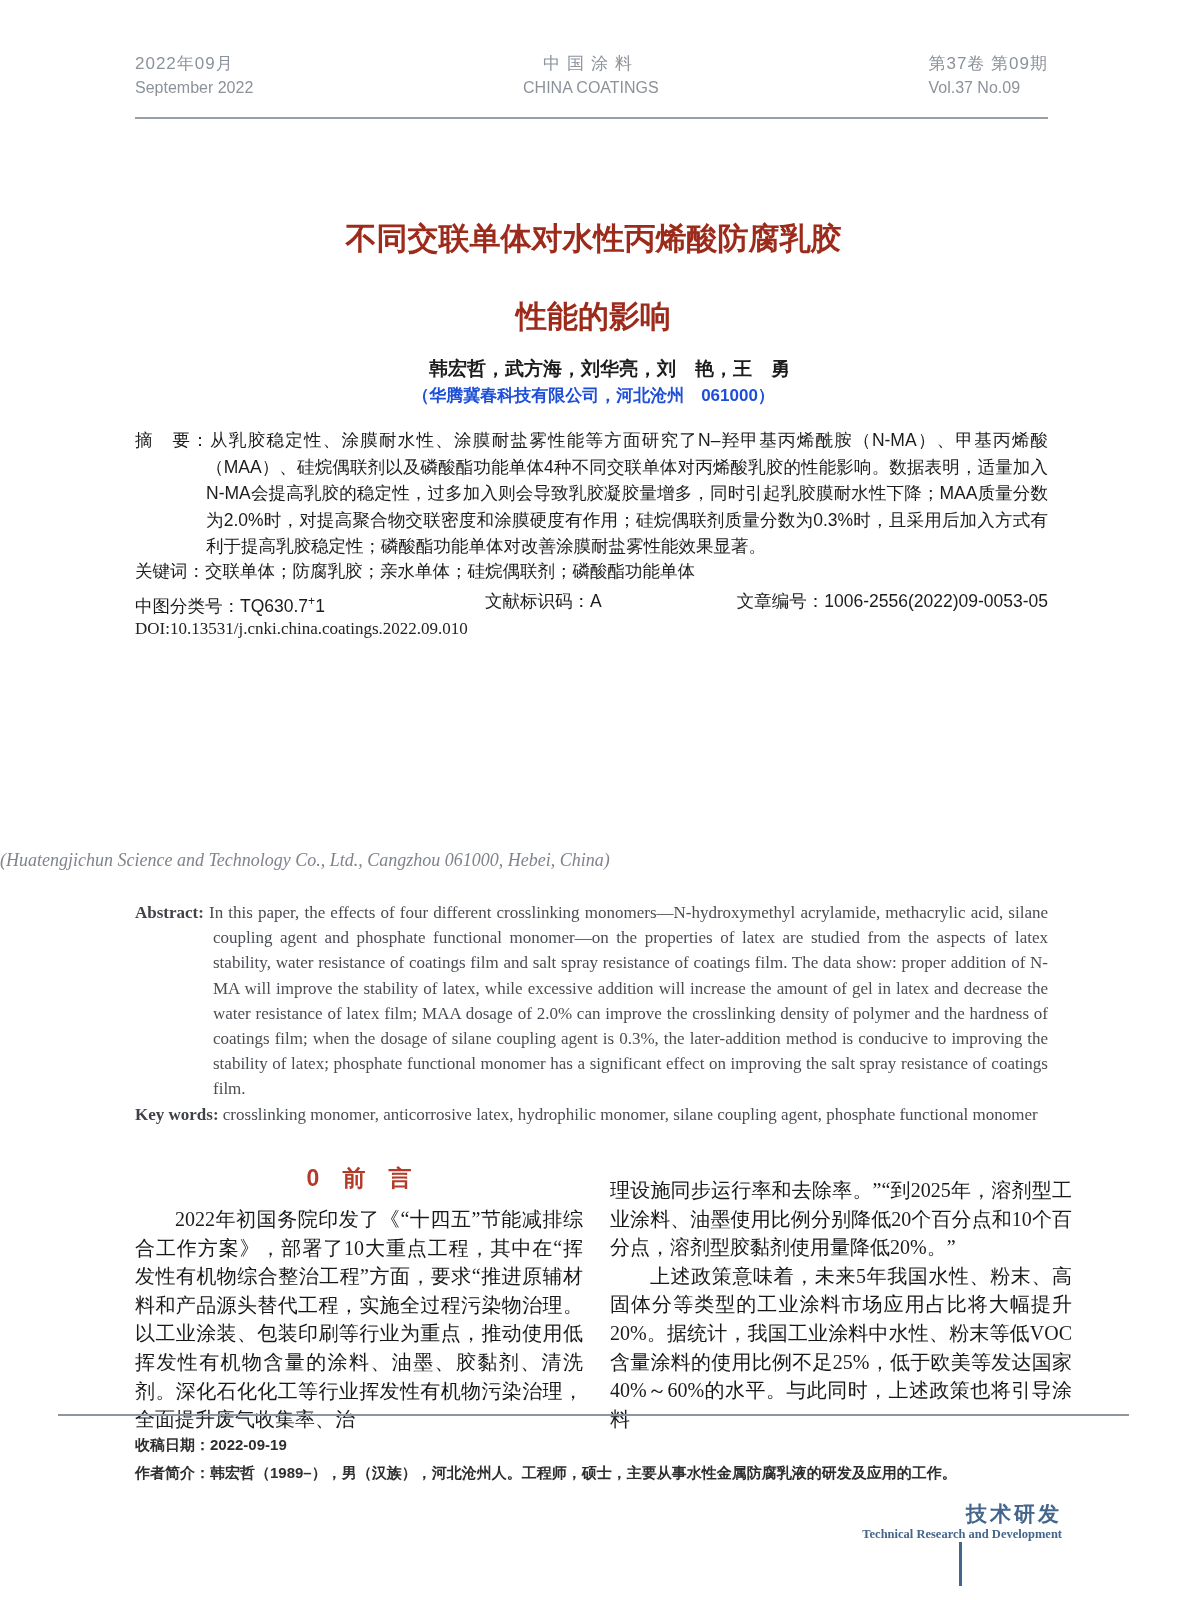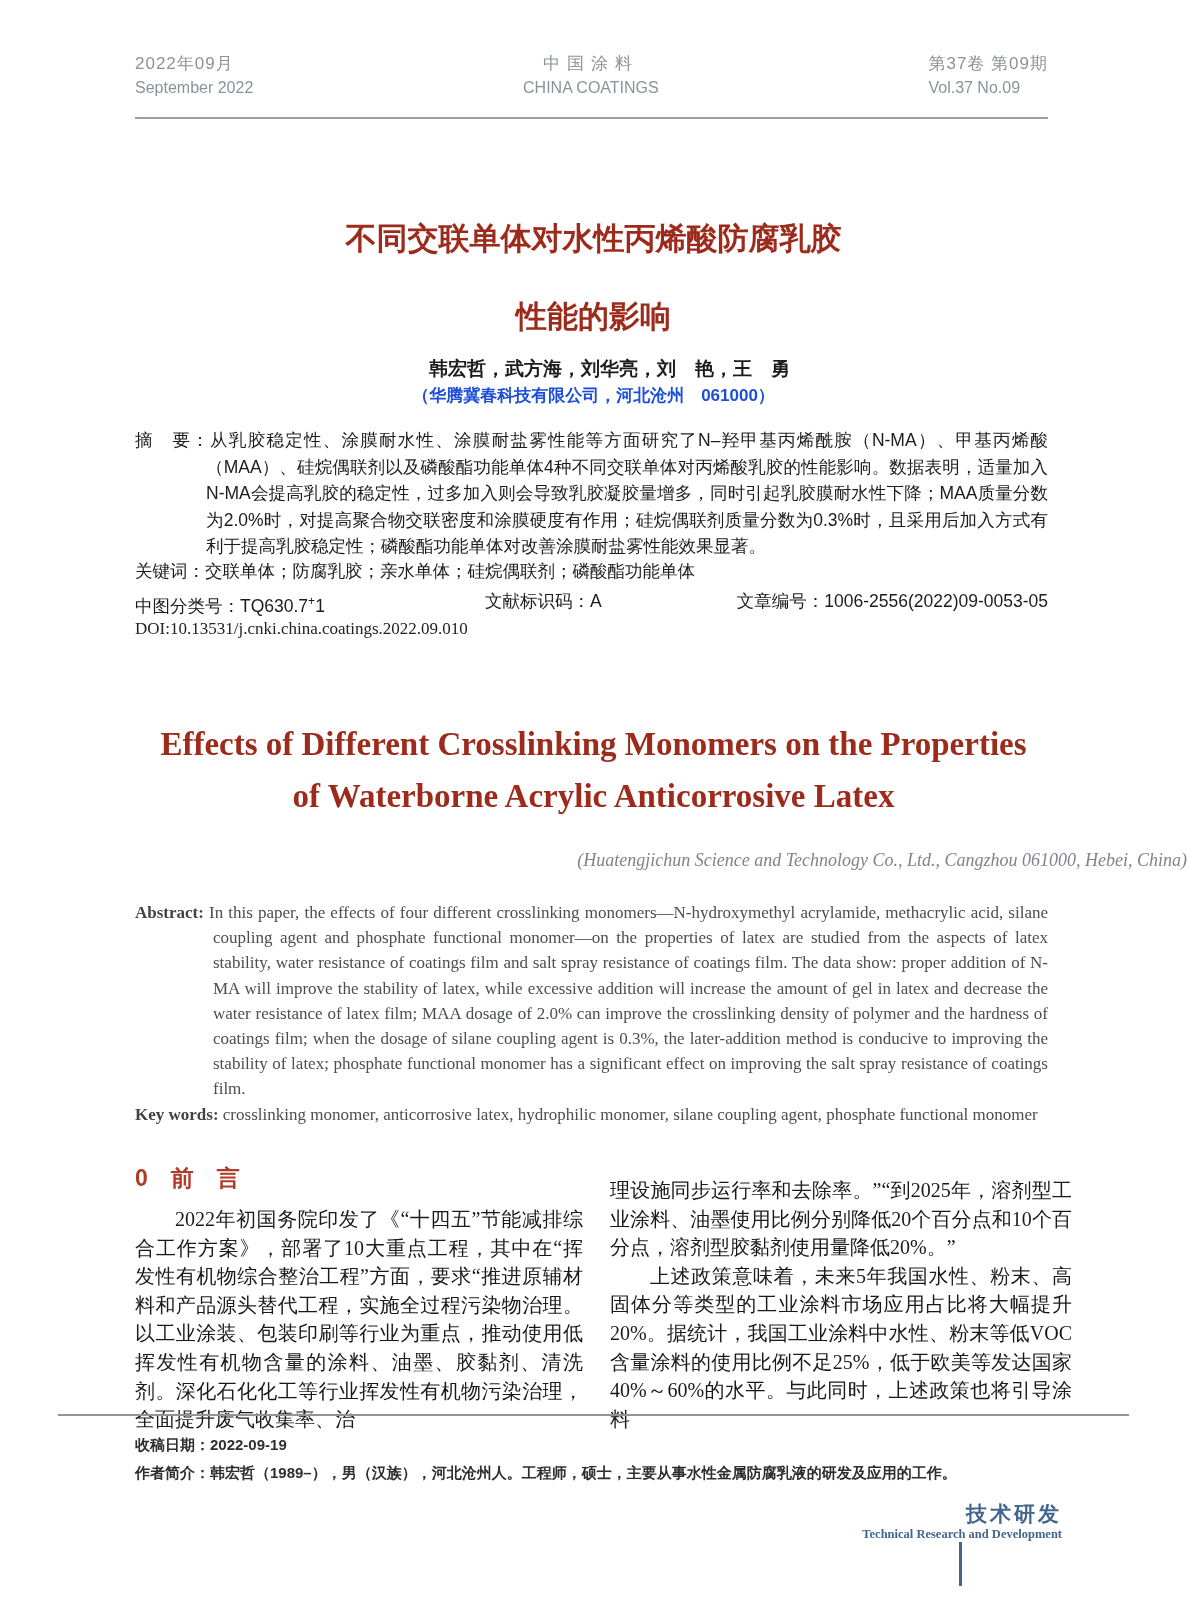--- a/index.html
+++ b/index.html
@@ -37,41 +37,41 @@
   .doi{position:absolute;top:616px;left:135px;width:913px;
        font-family:"Liberation Serif",serif;font-size:17px;line-height:26px;color:#222;}
 
   
   .title-en{position:absolute;top:718px;left:0;width:100%;text-align:center;margin:0;
             font-family:"Liberation Serif",serif;font-weight:bold;font-size:33px;
             line-height:52px;color:#9c2b1b;}
   .title-en span{display:block;}
   .authors-en{position:absolute;top:822px;left:0;width:100%;text-align:center;
               font-size:18px;line-height:22px;color:#8d9197;}
-  .affil-en{position:absolute;top:849px;left:0;width:100%;text-align:right;
+  .affil-en{position:absolute;top:849px;left:0;width:100%;text-align:left;
             font-family:"Liberation Serif",serif;font-style:italic;font-size:18px;
             line-height:22px;color:#7f848b;}
 
   
   .abstract-en-wrap{position:absolute;top:900px;left:135px;width:913px;
                     font-family:"Liberation Serif",serif;font-size:17px;line-height:25.2px;
                     color:#4a4d52;text-align:justify;}
   .hang-abs{padding-left:78px;text-indent:-78px;margin:0;box-sizing:border-box;}
   .hang-kw{padding-left:90px;text-indent:-90px;margin:0;box-sizing:border-box;text-align:left;}
   .en-label{font-weight:bold;color:#3f4247;}
 
   
   .col{position:absolute;font-family:"Liberation Serif",serif;font-size:20px;
        line-height:28.6px;text-align:justify;color:#191919;}
   .col p{margin:0;}
   .col p.indent{text-indent:2em;}
   .col-left{top:1163px;left:135px;width:448px;}
   .col-right{top:1176px;left:610px;width:462px;}
   .sec-heading{margin:0 0 12px 0;font-family:"Liberation Sans",sans-serif;
-               font-size:23px;line-height:30px;font-weight:bold;color:#b23a28;text-align:left;}
+               font-size:23px;line-height:30px;font-weight:bold;color:#b23a28;text-align:center;}
 
   
   .fn-rule{position:absolute;top:1414px;left:58px;width:1071px;border-top:2px solid #8e959c;}
   .footnote{position:absolute;top:1431px;left:135px;width:960px;font-size:15px;
             line-height:28px;color:#2e2e2e;font-weight:bold;}
 
   
   .pg-footer{position:absolute;top:1502px;right:125px;display:flex;align-items:center;color:#44658c;flex-direction:column;}
   .cat{text-align:right;}
   .cat-zh{font-size:21px;font-weight:bold;letter-spacing:3px;line-height:24px;}
@@ -112,24 +112,20 @@
   <div class="keywords-zh"><span>关键词：</span><span>交联单体；防腐乳胶；亲水单体；硅烷偶联剂；磷酸酯功能单体</span></div>
 
   <div class="meta-row">
     <div class="meta-clc"><span>中图分类号：</span><span>TQ630.7</span><sup>+</sup><span>1</span></div>
     <div class="meta-doc"><span>文献标识码：</span><span>A</span></div>
     <div class="meta-id"><span>文章编号：</span><span>1006-2556(2022)09-0053-05</span></div>
   </div>
 
   <div class="doi">DOI:10.13531/j.cnki.china.coatings.2022.09.010</div>
 
-  <h2 class="title-en">
-    <span>Effects of Different Crosslinking Monomers on the Properties</span>
-    <span>of Waterborne Acrylic Anticorrosive Latex</span>
-  </h2>
   <div class="affil-en">(Huatengjichun Science and Technology Co., Ltd., Cangzhou 061000, Hebei, China)</div>
 
   <div class="abstract-en-wrap">
     <p class="hang-abs"><span class="en-label">Abstract:</span> <span>In this paper, the effects of four different crosslinking monomers—N-hydroxymethyl acrylamide, methacrylic acid, silane coupling agent and phosphate functional monomer—on the properties of latex are studied from the aspects of latex stability, water resistance of coatings film and salt spray resistance of coatings film. The data show: proper addition of N-MA will improve the stability of latex, while excessive addition will increase the amount of gel in latex and decrease the water resistance of latex film; MAA dosage of 2.0% can improve the crosslinking density of polymer and the hardness of coatings film; when the dosage of silane coupling agent is 0.3%, the later-addition method is conducive to improving the stability of latex; phosphate functional monomer has a significant effect on improving the salt spray resistance of coatings film.</span></p>
     <p class="hang-kw"><span class="en-label">Key words:</span> <span>crosslinking monomer, anticorrosive latex, hydrophilic monomer, silane coupling agent, phosphate functional monomer</span></p>
   </div>
 
   <div class="col col-left">
     <h3 class="sec-heading">0　前　言</h3>
     <p class="indent">2022年初国务院印发了《“十四五”节能减排综合工作方案》，部署了10大重点工程，其中在“挥发性有机物综合整治工程”方面，要求“推进原辅材料和产品源头替代工程，实施全过程污染物治理。以工业涂装、包装印刷等行业为重点，推动使用低挥发性有机物含量的涂料、油墨、胶黏剂、清洗剂。深化石化化工等行业挥发性有机物污染治理，全面提升废气收集率、治</p>

